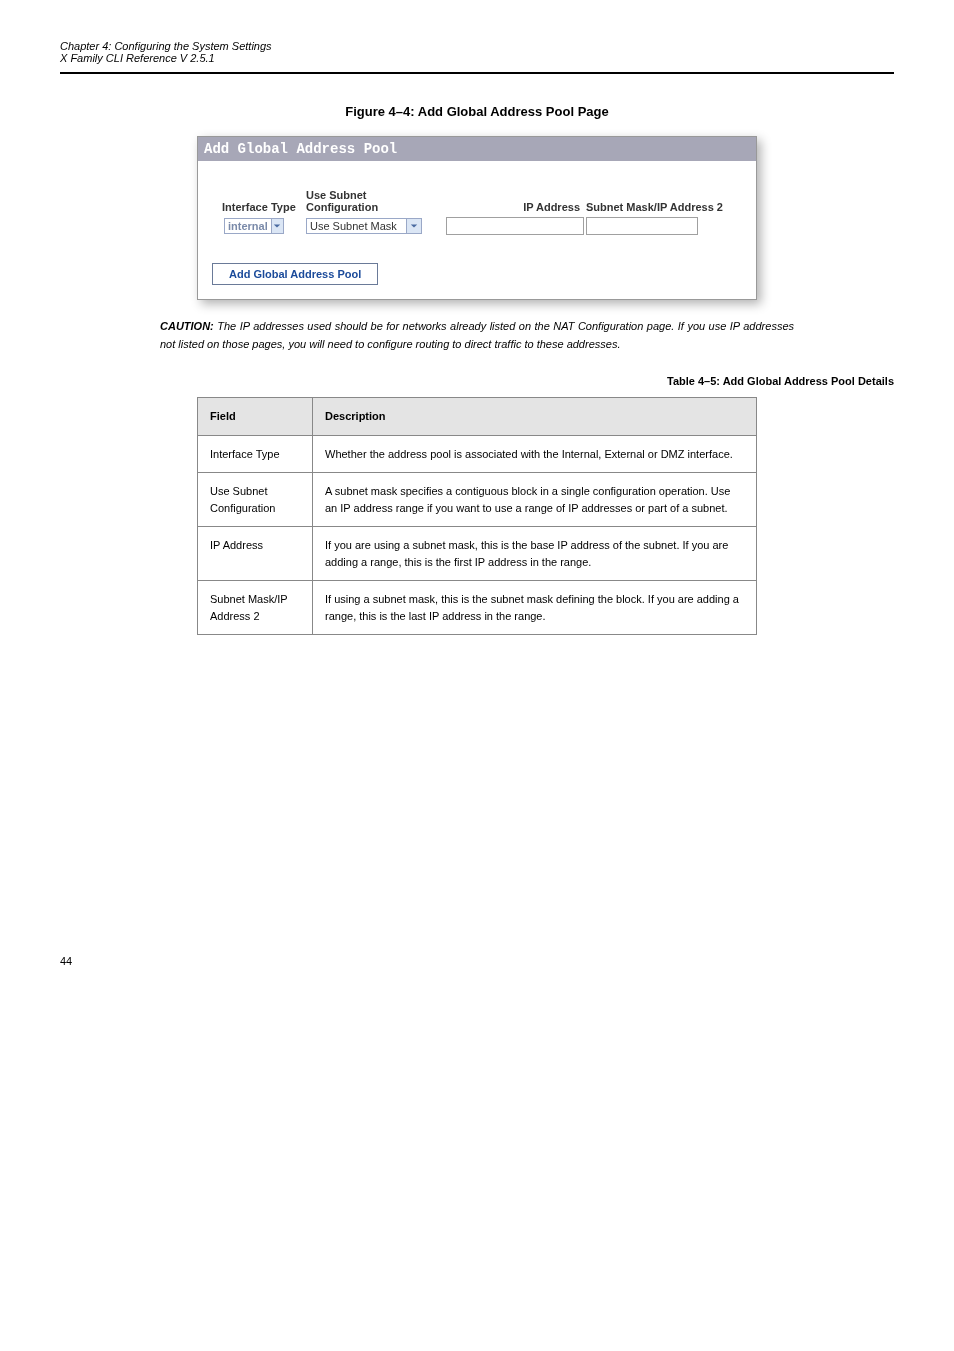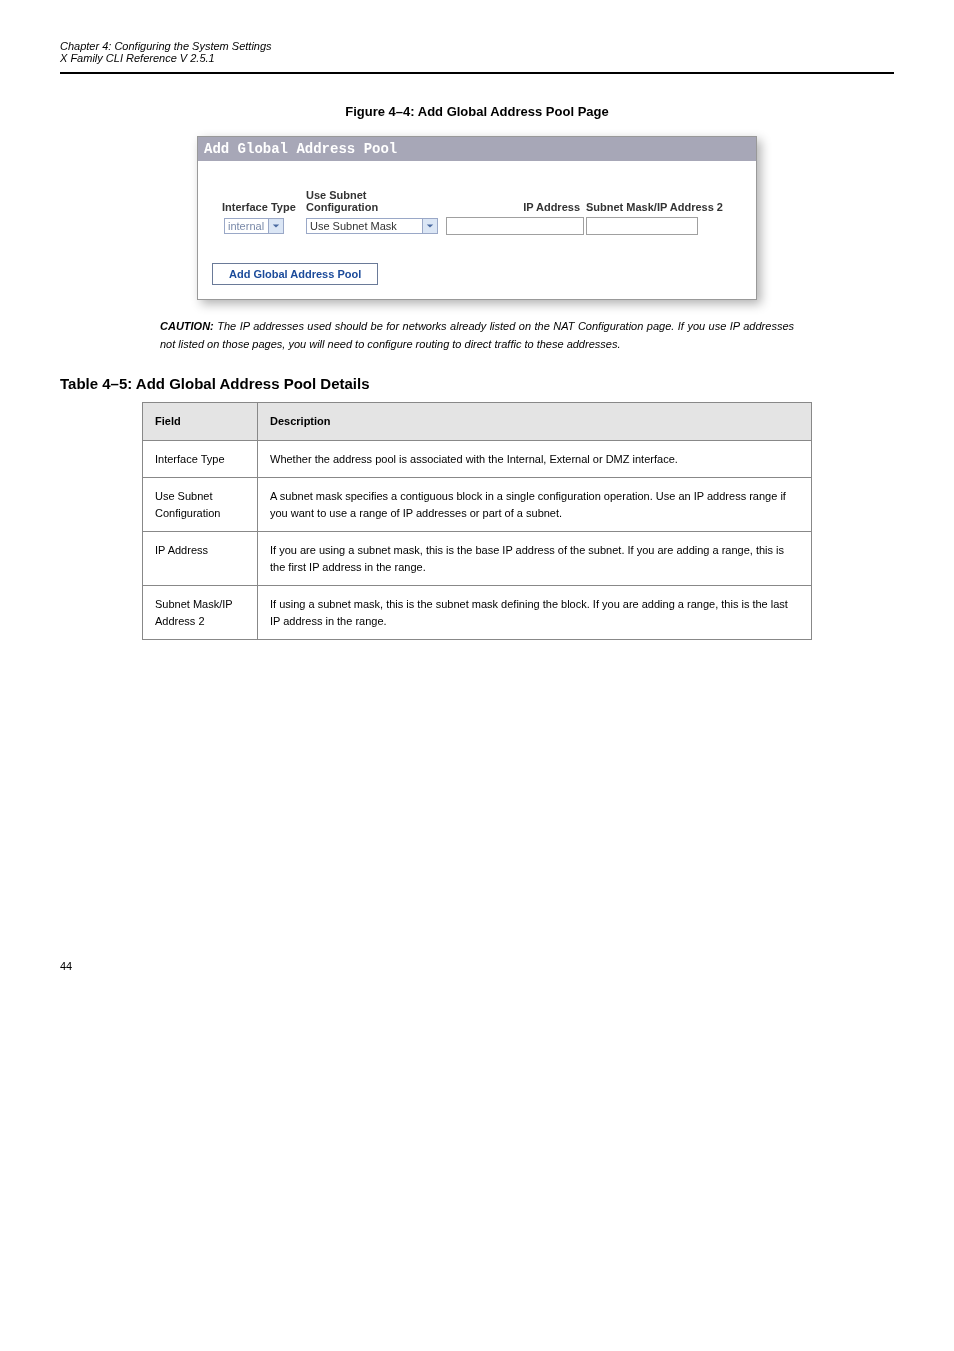--- a/index.html
+++ b/index.html
@@ -65,21 +65,21 @@
     .col-subnet { width: 130px; }
     .col-ip { width: 150px; text-align: right; padding-right: 6px; }
     .col-mask { width: 150px; }
     .select-box {
       display: flex;
       border: 1px solid #9aa8c7;
       background: #fff;
       font-size: 11px;
     }
     .select-box.small { width: 60px; }
-    .select-box.wide { width: 132px; }
+    .select-box.wide { width: 116px; }
     .select-text { flex: 1; padding: 1px 3px; color: #7a8aa9; }
     .select-arrow {
       width: 15px;
       background: #dbe6f5;
       border-left: 1px solid #9aa8c7;
       display: flex;
       align-items: center;
       justify-content: center;
     }
     .select-arrow svg { width: 8px; height: 8px; }
@@ -115,27 +115,27 @@
       margin-left: 2px;
     }
     .desc-text {
       font-size: 11px;
       margin: 18px 0 8px 0;
       line-height: 1.6;
       text-align: justify;
     }
     .desc-text em { font-style: italic; }
     .table-caption {
-      text-align: left;
-      font-size: 15px;
+      text-align: right;
+      font-size: 11px;
       font-weight: bold;
       margin: 22px 0 10px 0;
     }
     .field-table {
-      width: 670px;
+      width: 560px;
       margin: 0 auto;
       border-collapse: collapse;
       font-size: 11px;
     }
     .field-table th,
     .field-table td {
       border: 1px solid #888;
       padding: 10px 12px;
       text-align: left;
       vertical-align: top;
@@ -167,21 +167,21 @@
 <div class="panel-wrap">
   <div class="panel-title">Add Global Address Pool</div>
   <div class="panel-body">
     <div class="hdr-row">
       <div class="col-iftype">Interface Type</div>
       <div class="col-subnet">Use Subnet Configuration</div>
       <div class="col-ip">IP Address</div>
       <div class="col-mask">Subnet Mask/IP Address 2</div>
     </div>
     <div class="ctl-row">
-      <div class="col-iftype" style="padding-left:12px;">
+      <div class="col-iftype" style="padding-left:12px;font-weight:bold;">
         <div class="select-box small">
           <span class="select-text">internal</span>
           <span class="select-arrow">
             <svg viewBox="0 0 10 10">
                 <path d="M1 3 L5 7 L9 3 Z" fill="#4a6aa0"></path>
               </svg>
           </span>
         </div>
       </div>
       <div class="col-subnet">

